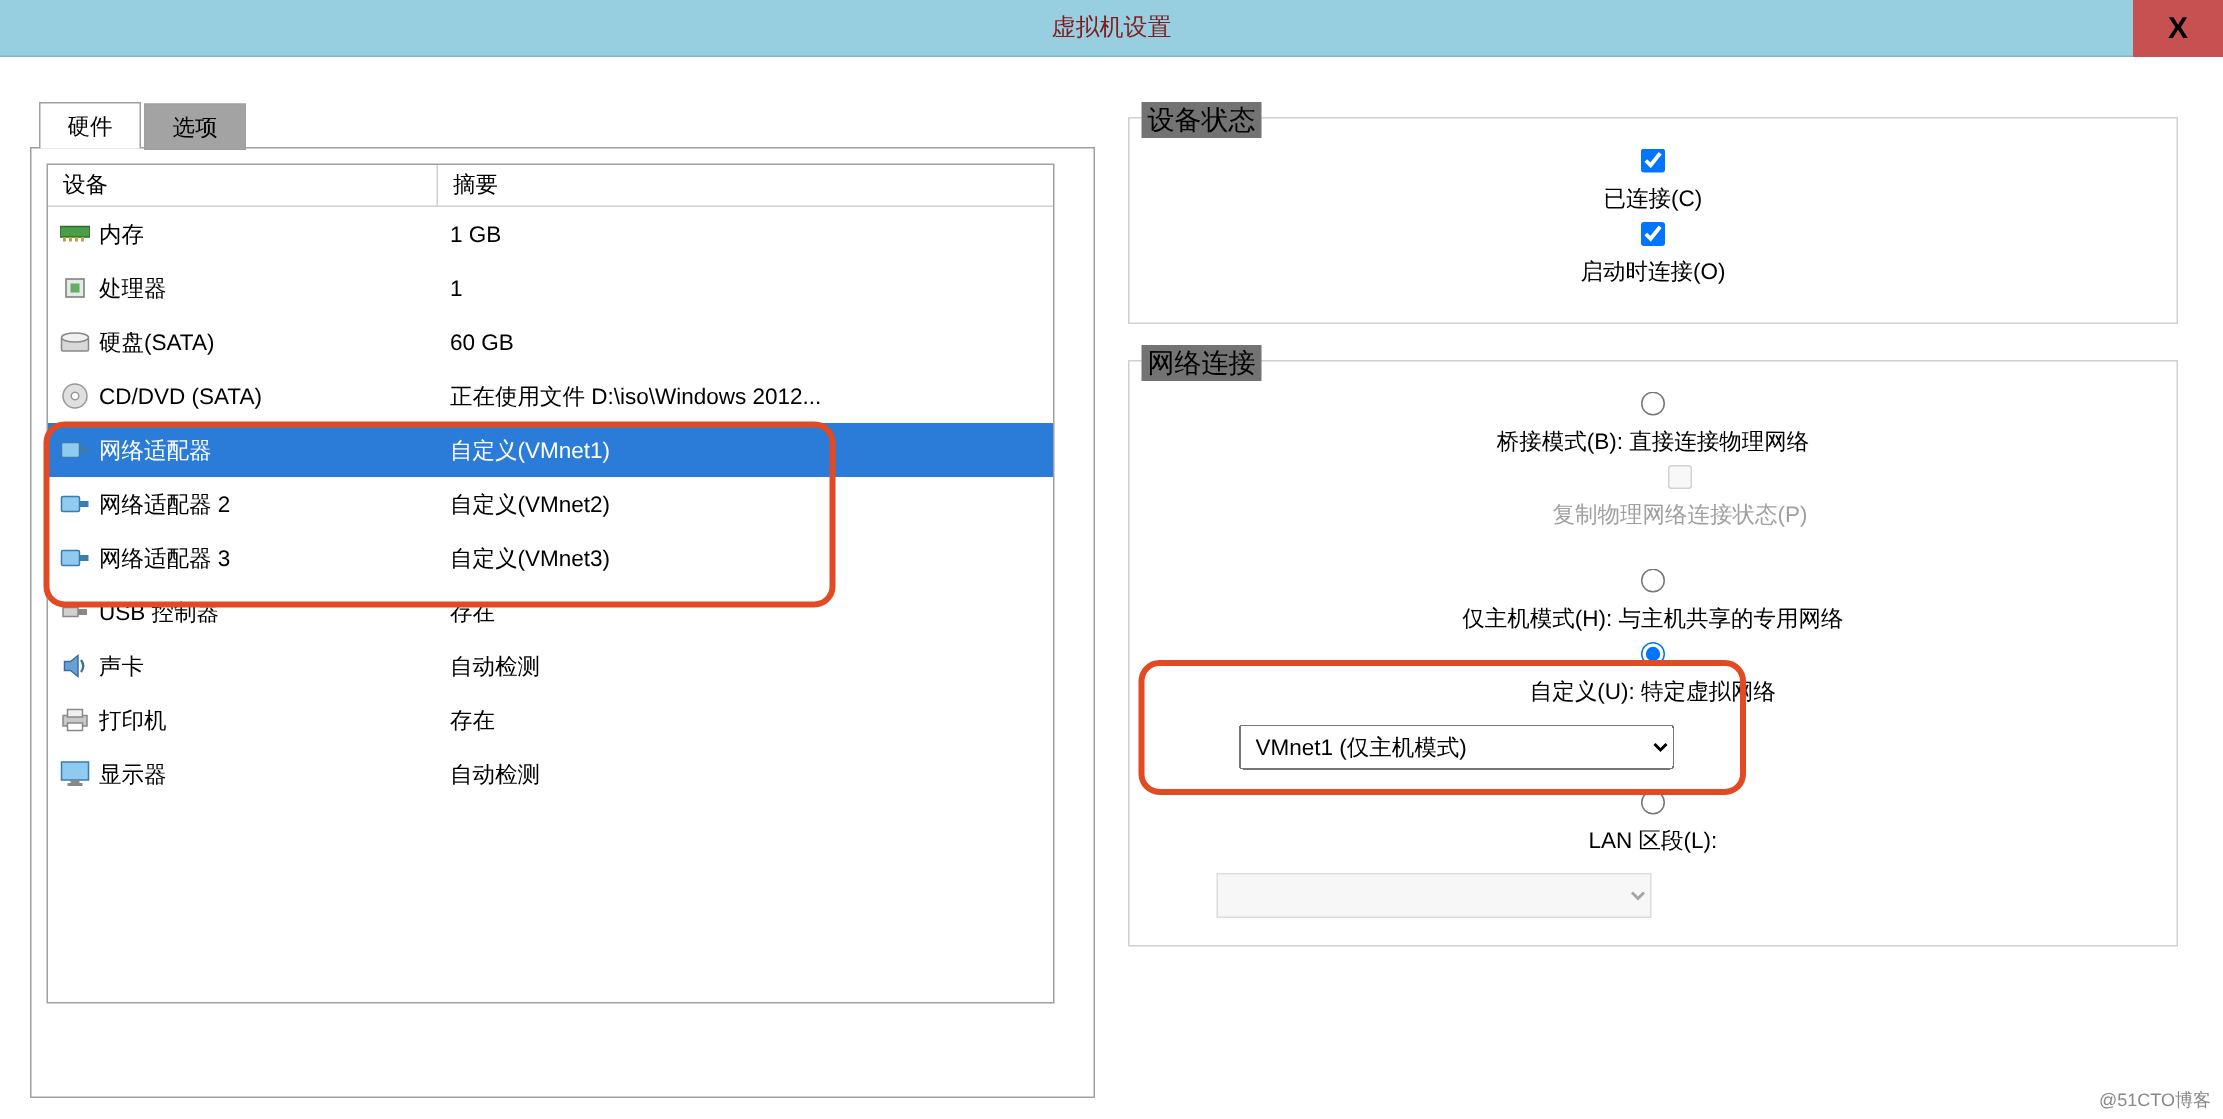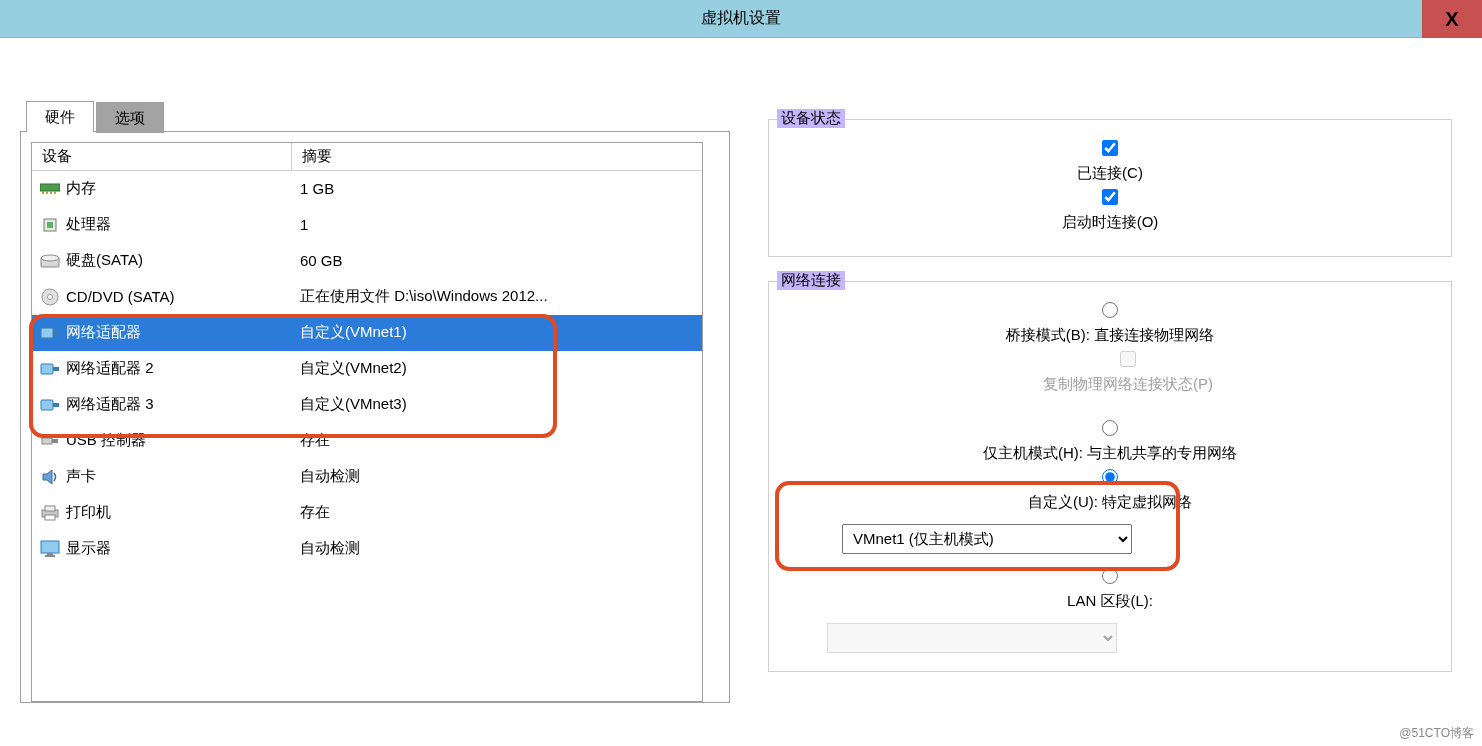--- a/index.html
+++ b/index.html
@@ -15,21 +15,21 @@
   .titlebar {
     height: 38px;
     background: #97cee0;
     border-bottom: 1px solid #7fb8cc;
     display: flex;
     align-items: center;
     justify-content: center;
     position: relative;
   }
   .titlebar .title {
-    color: #000000;
+    color: #7f1d1d;
     font-size: 16px;
   }
   .titlebar .close-btn {
     position: absolute;
     right: 0;
     top: 0;
     width: 60px;
     height: 38px;
     background: #c75050;
     display: flex;
@@ -41,22 +41,21 @@
   }
   .dialog-body {
     padding: 30px 20px 10px 20px;
     height: calc(100% - 38px);
     background: #fff;
     position: relative;
   }
   .main-grid {
     display: flex;
     height: 100%;
-    gap: 28px;
-    align-items: center;
+    gap: 12px;
   }
   .left-pane {
     flex: 0 0 710px;
     position: relative;
   }
   .right-pane {
     flex: 1;
     padding-top: 10px;
   }
   
@@ -148,23 +147,23 @@
   .groupbox {
     border: 1px solid #d0d0d0;
     margin: 0 10px 24px 10px;
     padding: 14px 22px 18px 22px;
     position: relative;
   }
   .groupbox .legend {
     position: absolute;
     top: -11px;
     left: 8px;
-    background: #c4b5fd;
+    background: #737373;
     padding: 0 4px;
-    font-size: 15px;
+    font-size: 18px;
   }
   .checkbox-row, .radio-row {
     display: flex;
     align-items: center;
     gap: 8px;
     margin: 6px 0;
     font-size: 15px;
     flex-direction: column;
   }
   .radio-row.indent { margin-left: 36px; }

